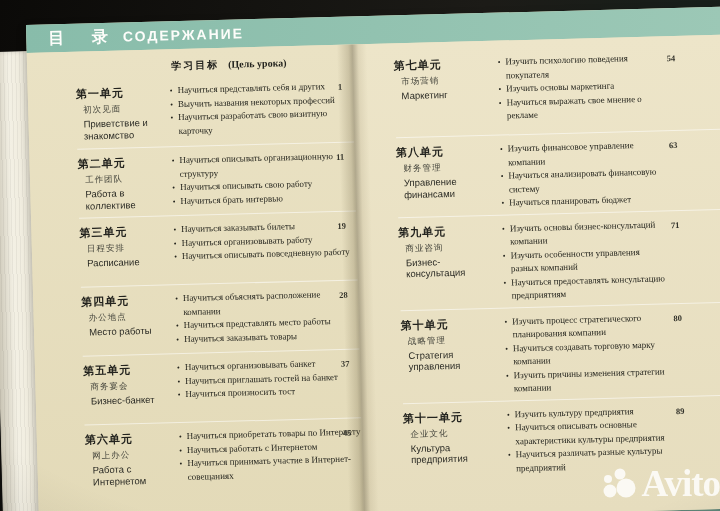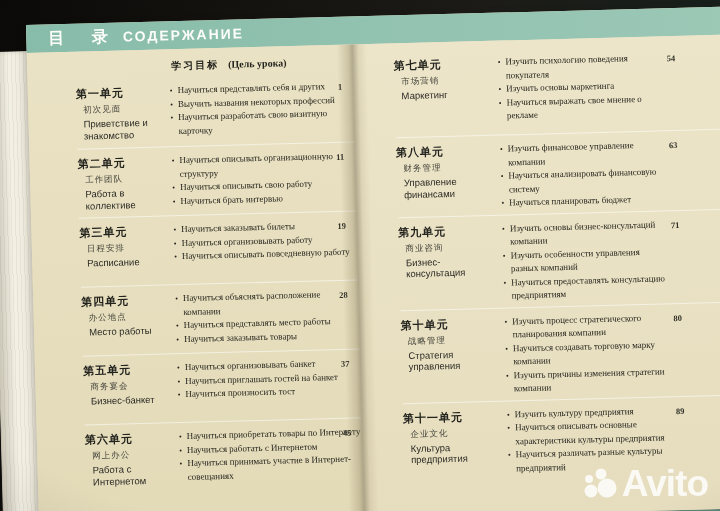--- a/index.html
+++ b/index.html
@@ -68,23 +68,23 @@
   .u-goals{flex:0 0 auto;}
   .page-left  .u-goals{width:182px;}
   .page-right .u-goals{width:162px;}
   .goal{display:flex;gap:5px;font-size:9px;line-height:1.5;color:#26261f;}
   .goal-dot{flex:0 0 auto;font-size:8px;line-height:1.7;color:#26261f;}
 
   .u-page{position:absolute;top:9px;font-weight:bold;font-size:8.5px;color:#33332b;}
   .page-left  .u-page{right:10px;}
   .page-right .u-page{right:50px;}
 
-  .watermark{position:absolute;right:12px;bottom:6px;z-index:6;display:flex;
+  .watermark{position:absolute;right:0;bottom:6px;z-index:6;display:flex;
         align-items:center;gap:3px;color:rgba(255,255,255,0.82);
-        font-family:Liberation Sans, sans-serif;font-weight:bold;font-size:37px;
+        font-family:Liberation Serif, serif;font-weight:bold;font-size:37px;
         letter-spacing:-1px;}
   .wm-logo{width:38px;height:34px;}
   .wm-logo circle{fill:rgba(255,255,255,0.82);}
 </style>
 </head>
 <body>
 
 <div class="photo">
   <div class="book">
     <div class="edges"></div>

